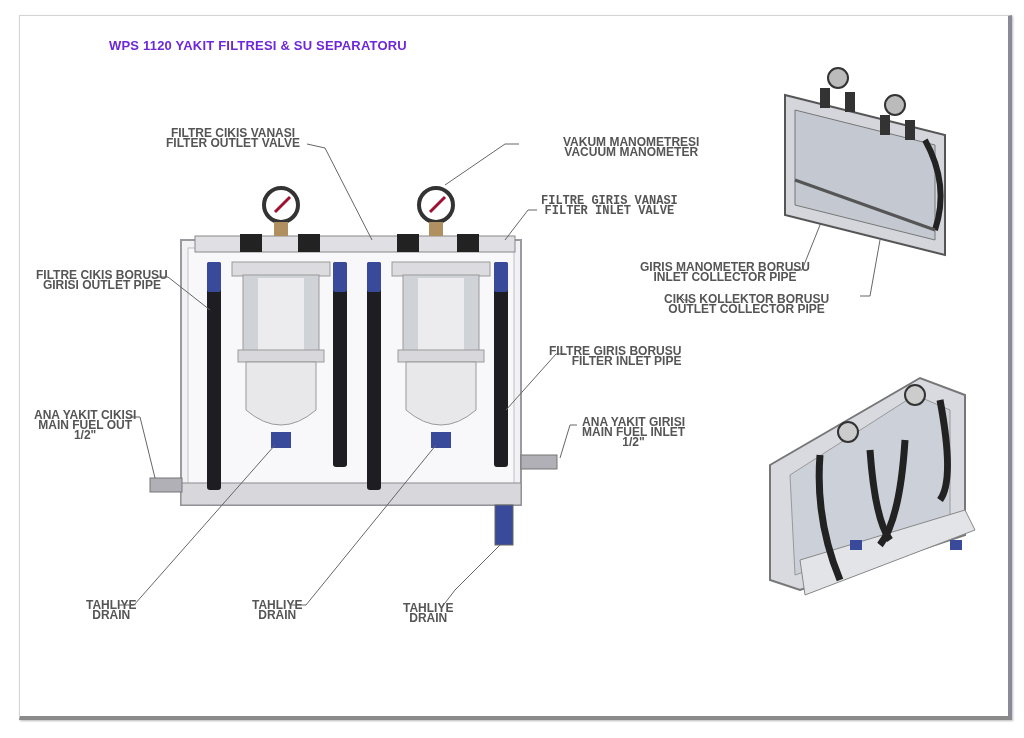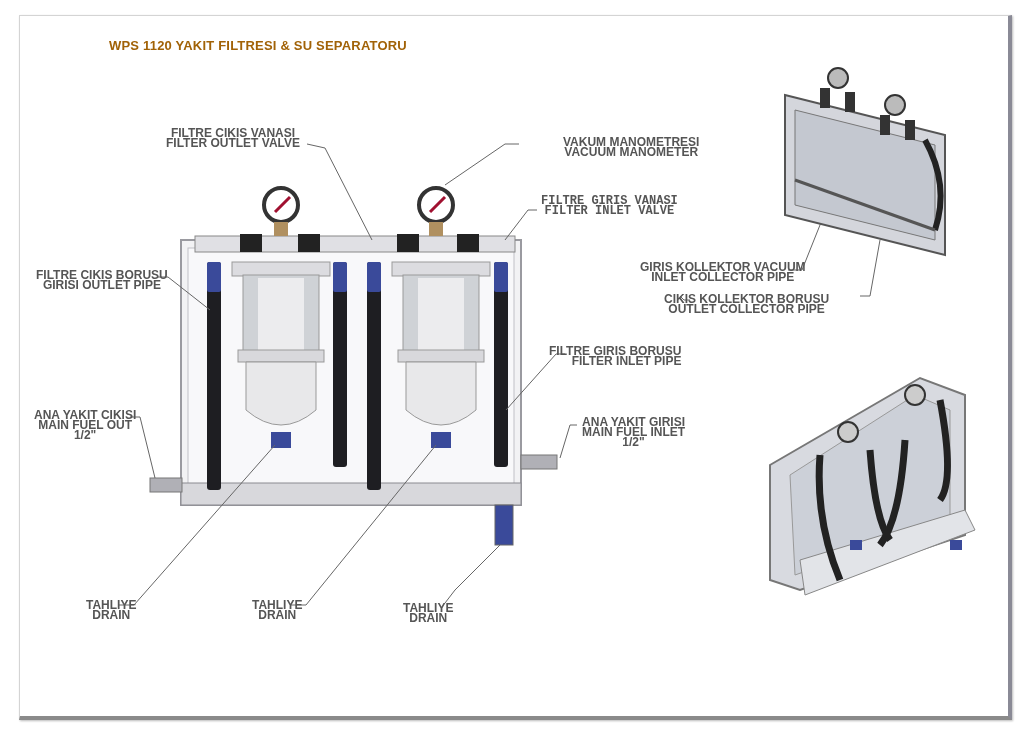--- a/index.html
+++ b/index.html
@@ -1,18 +1,18 @@
 <!DOCTYPE html>
 <html><head>
 <meta charset="utf-8">
 <style>
   html,body{margin:0;padding:0;background:#ffffff;}
   body{width:1024px;height:738px;position:relative;overflow:hidden;font-family:"Liberation Sans",sans-serif;}
   .sheet{position:absolute;left:19px;top:15px;width:988px;height:700px;background:#fff;border:1px solid #d4d4d4;border-right:4px solid #8a8a96;border-bottom:4px solid #8a8a8a;box-shadow:1px 1px 2px #bbb;}
-  .title{position:absolute;left:109px;top:38px;font-weight:bold;font-size:13px;line-height:16px;color:#a16207;letter-spacing:0.2px;}
+  .title{position:absolute;left:109px;top:38px;font-weight:bold;font-size:13px;line-height:16px;color:#6d28d9;letter-spacing:0.2px;}
   .lbl{position:absolute;font-size:12px;line-height:10px;color:#555;font-weight:bold;white-space:nowrap;text-align:center;}
   svg{position:absolute;left:0;top:0;}
 </style>
 </head>
 <body>
 
 <div class="sheet"></div>
 
 <div class="title">
   <div>WPS 1120 YAKIT FILTRESI &amp; SU SEPARATORU</div>
@@ -149,19 +149,19 @@
 </div>
 <div class="lbl" style="left:252px;top:600px;">
   <div>TAHLIYE</div>
   <div>DRAIN</div>
 </div>
 <div class="lbl" style="left:403px;top:603px;">
   <div>TAHLIYE</div>
   <div>DRAIN</div>
 </div>
 <div class="lbl" style="left:640px;top:262px;">
-  <div>GIRIS KOLLEKTOR VACUUM</div>
+  <div>GIRIS MANOMETER BORUSU</div>
   <div>INLET COLLECTOR PIPE</div>
 </div>
 <div class="lbl" style="left:664px;top:294px;">
   <div>CIKIS KOLLEKTOR BORUSU</div>
   <div>OUTLET COLLECTOR PIPE</div>
 </div>
 
 </body></html>

